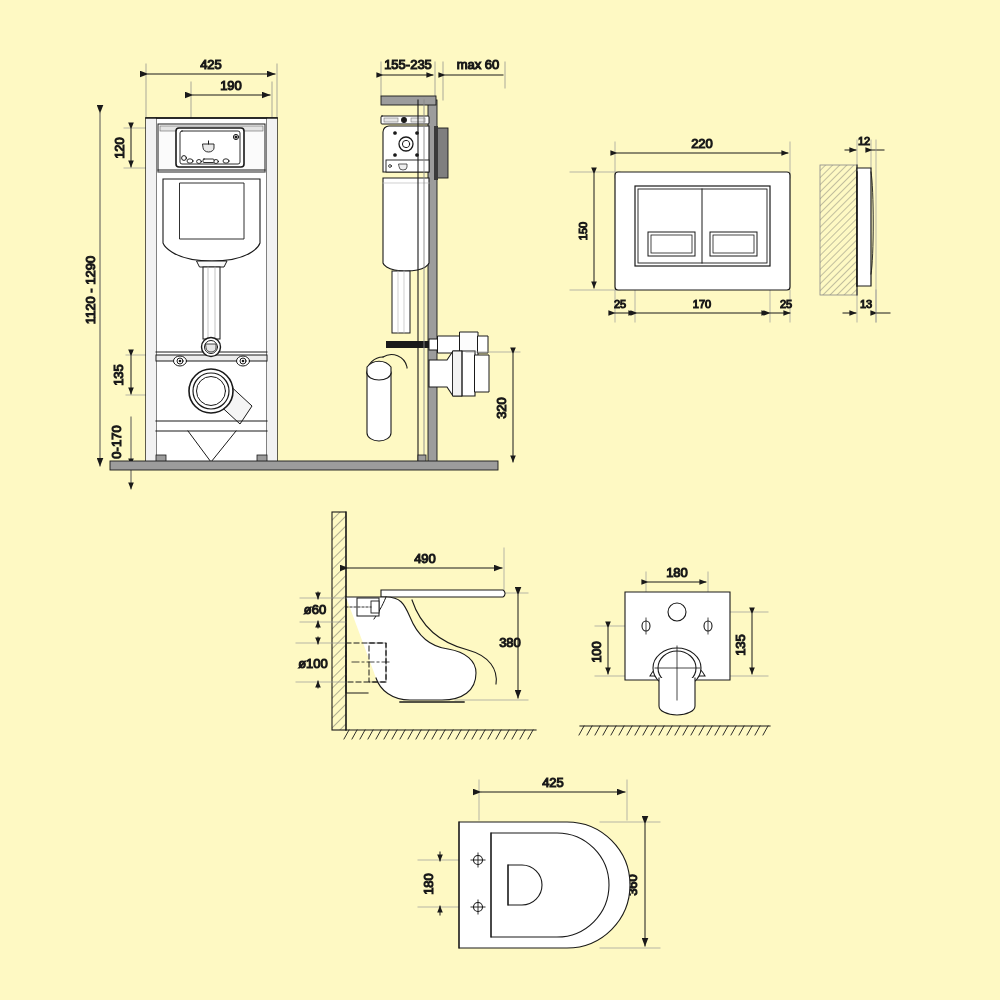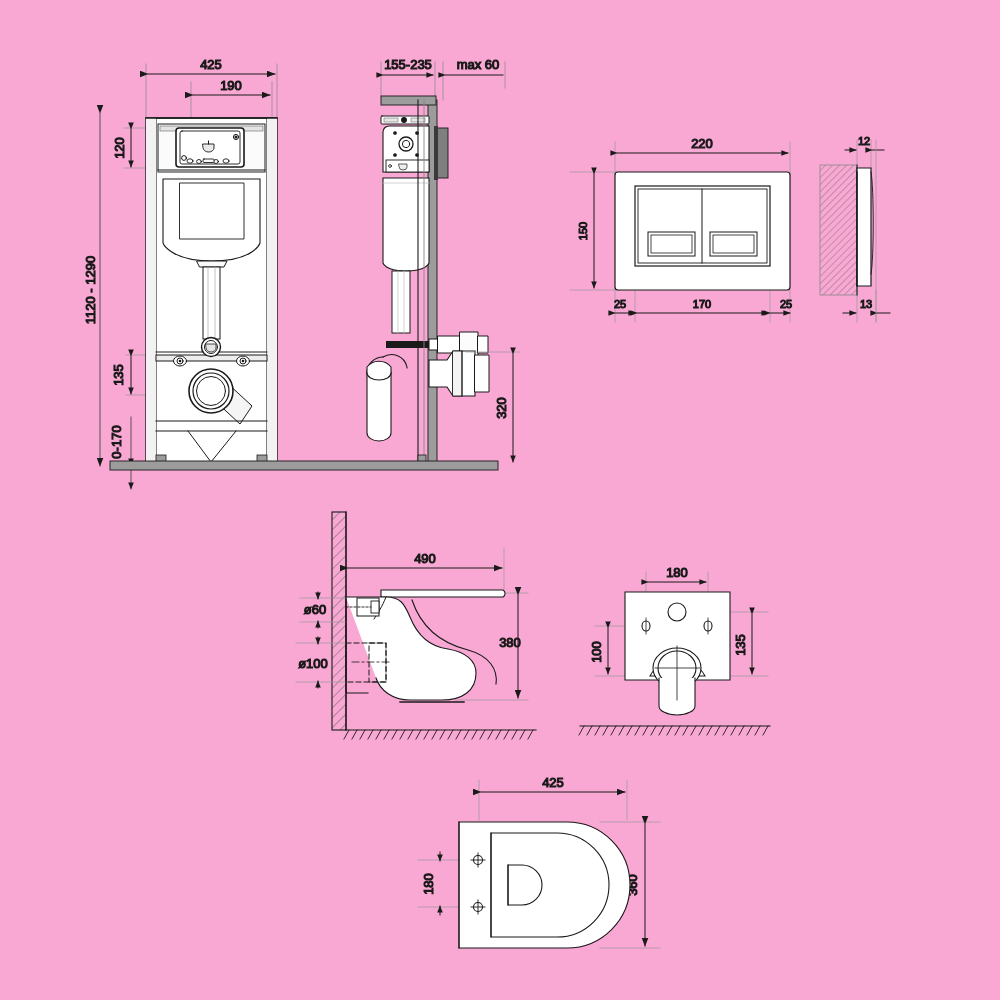--- a/index.html
+++ b/index.html
@@ -1,17 +1,17 @@
 <!DOCTYPE html>
 <html><head>
 <meta charset="utf-8">
 <style>
   html,body{margin:0;padding:0;background:#ffffff;}
   body{width:1000px;height:1000px;font-family:"Liberation Sans",sans-serif;color:#1a1a1a;overflow:hidden;}
-  #sheet{position:relative;width:1000px;height:1000px;background:#f9a8d4;}
+  #sheet{position:relative;width:1000px;height:1000px;background:#fef9c3;}
   svg{display:block;}
   .dimtext{font-family:"Liberation Sans",sans-serif;font-size:13px;fill:#111;}
   .dimtext.sm{font-size:11px;}
 </style>
 </head>
 <body>
 
 <div id="sheet">
 <svg width="1000" height="1000" viewBox="0 0 1000 1000">
   <defs>

